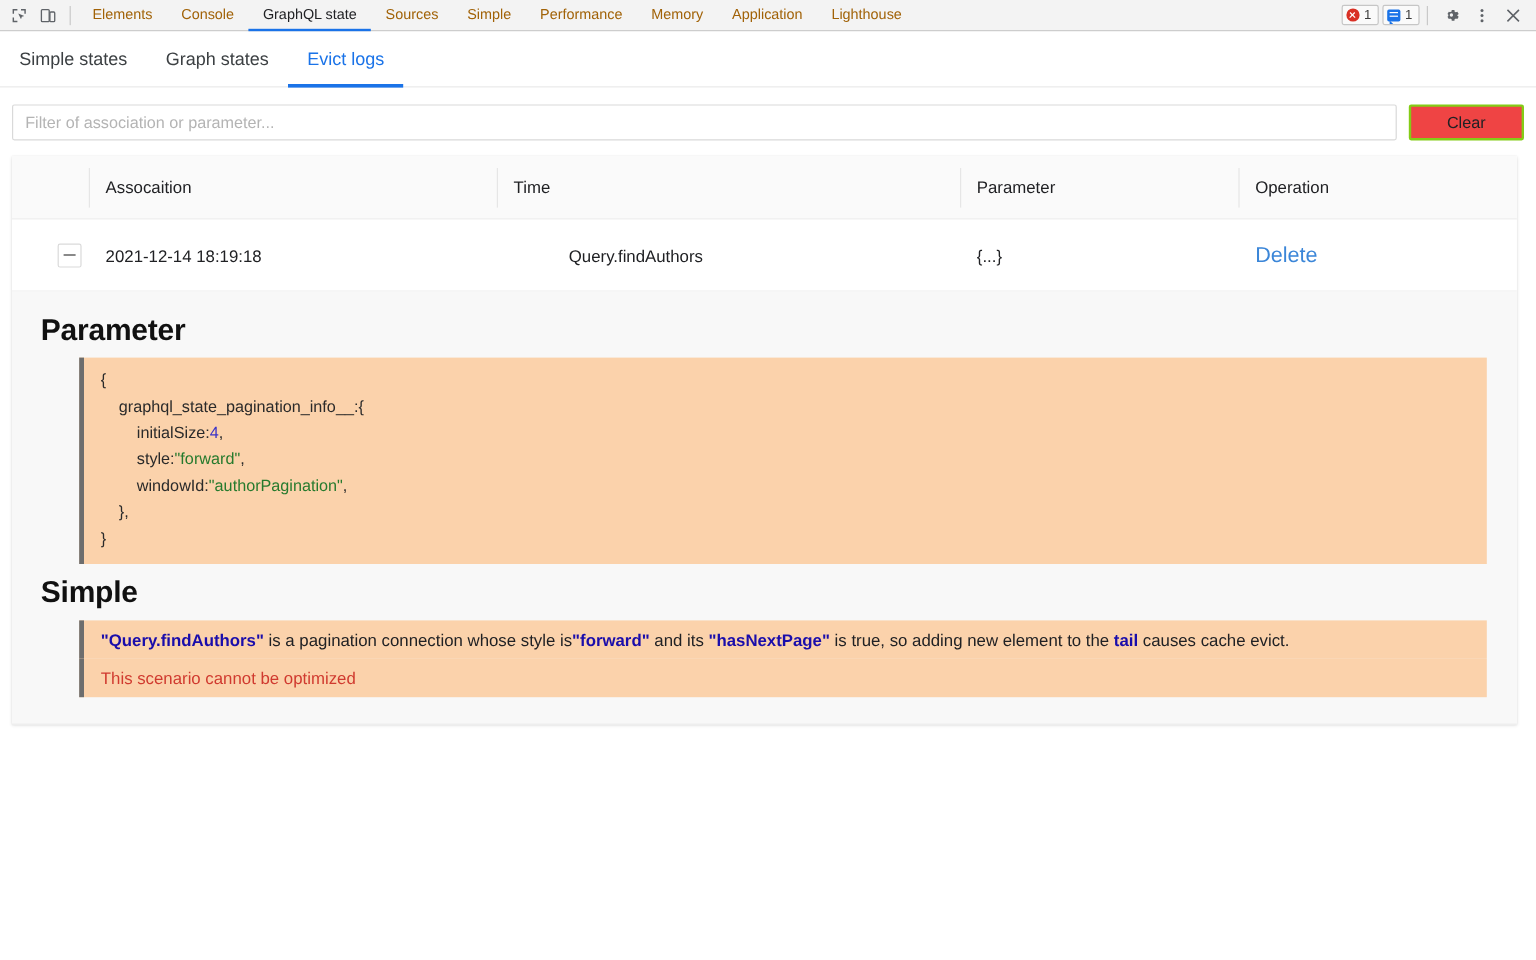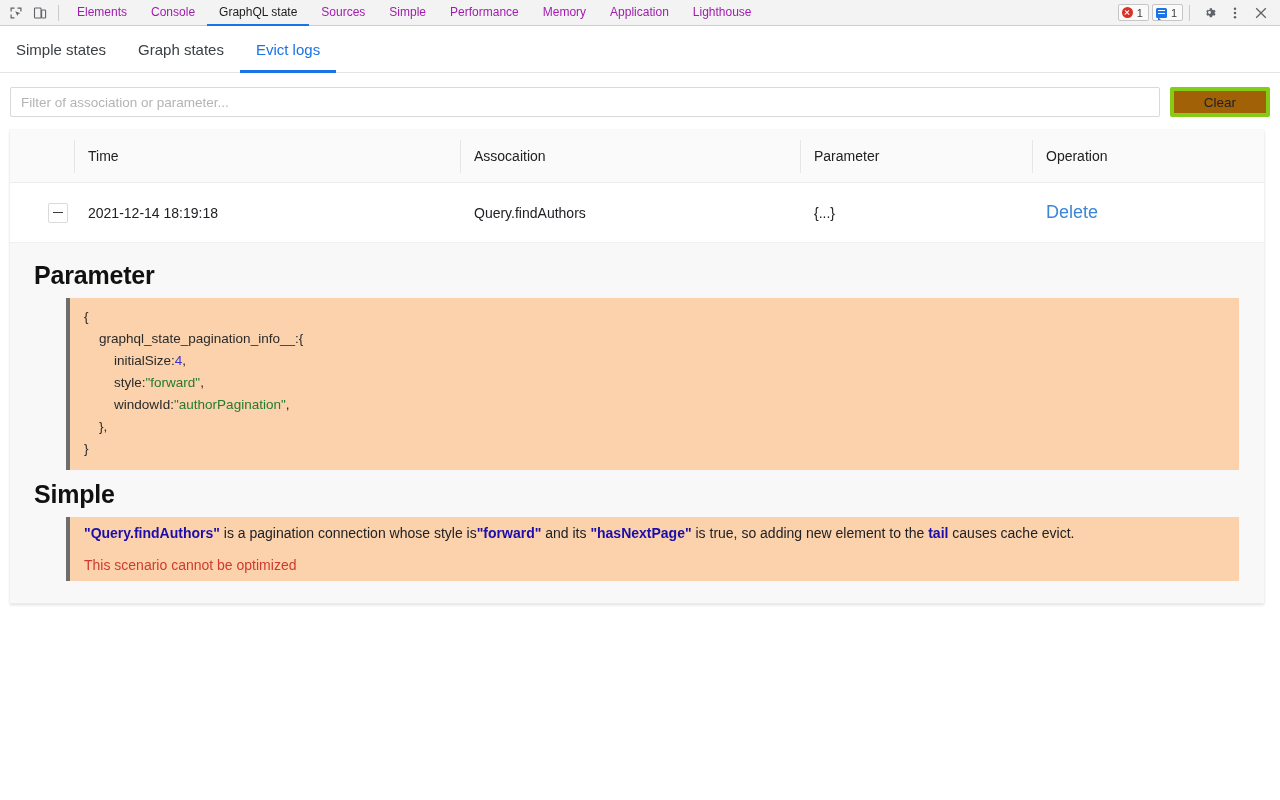--- a/index.html
+++ b/index.html
@@ -40,21 +40,21 @@
     align-items: stretch;
     height: 26px;
     flex: 1 1 auto;
     min-width: 0;
   }
   .panel-tab {
     display: flex;
     align-items: center;
     padding: 0 12px;
     font-size: 12px;
-    color: #a21caf;
+    color: #a16207;
     white-space: nowrap;
     cursor: pointer;
     border-bottom: 2px solid transparent;
     height: 26px;
   }
   .panel-tab.active {
     color: #202124;
     border-bottom: 2px solid #1a73e8;
   }
   .toolbar-right {
@@ -167,23 +167,23 @@
     font-family: "Liberation Sans", sans-serif;
     background: #fff;
     outline: none;
   }
   .filter-input::placeholder { color: #b4b4b4; }
   .clear-btn {
     flex: 0 0 auto;
     height: 30px;
     min-width: 66px;
     padding: 0 30px;
-    border: 4px solid #84cc16;
+    border: 2px solid #84cc16;
     border-radius: 2px;
-    background: #a16207;
+    background: #ef4444;
     font-size: 13.5px;
     color: #202124;
     font-family: "Liberation Sans", sans-serif;
     cursor: pointer;
   }
 
   
   .log-panel {
     position: relative;
     margin: 0 0 0 10px;
@@ -377,22 +377,22 @@
 
 <div class="filter-bar">
   <input class="filter-input" type="text" value="" placeholder="Filter of association or parameter..." style="">
   <button class="clear-btn">Clear</button>
 </div>
 
 <div class="log-panel">
 
   <div class="thead">
     <div class="th col-toggle"></div>
+    <div class="th col-assoc">Assocaition</div>
     <div class="th col-time">Time</div>
-    <div class="th col-assoc">Assocaition</div>
     <div class="th col-param">Parameter</div>
     <div class="th col-oper">Operation</div>
   </div>
 
   <div class="trow">
     <div class="td col-toggle">
       <div class="toggle-btn">
         <span></span>
       </div>
     </div>

